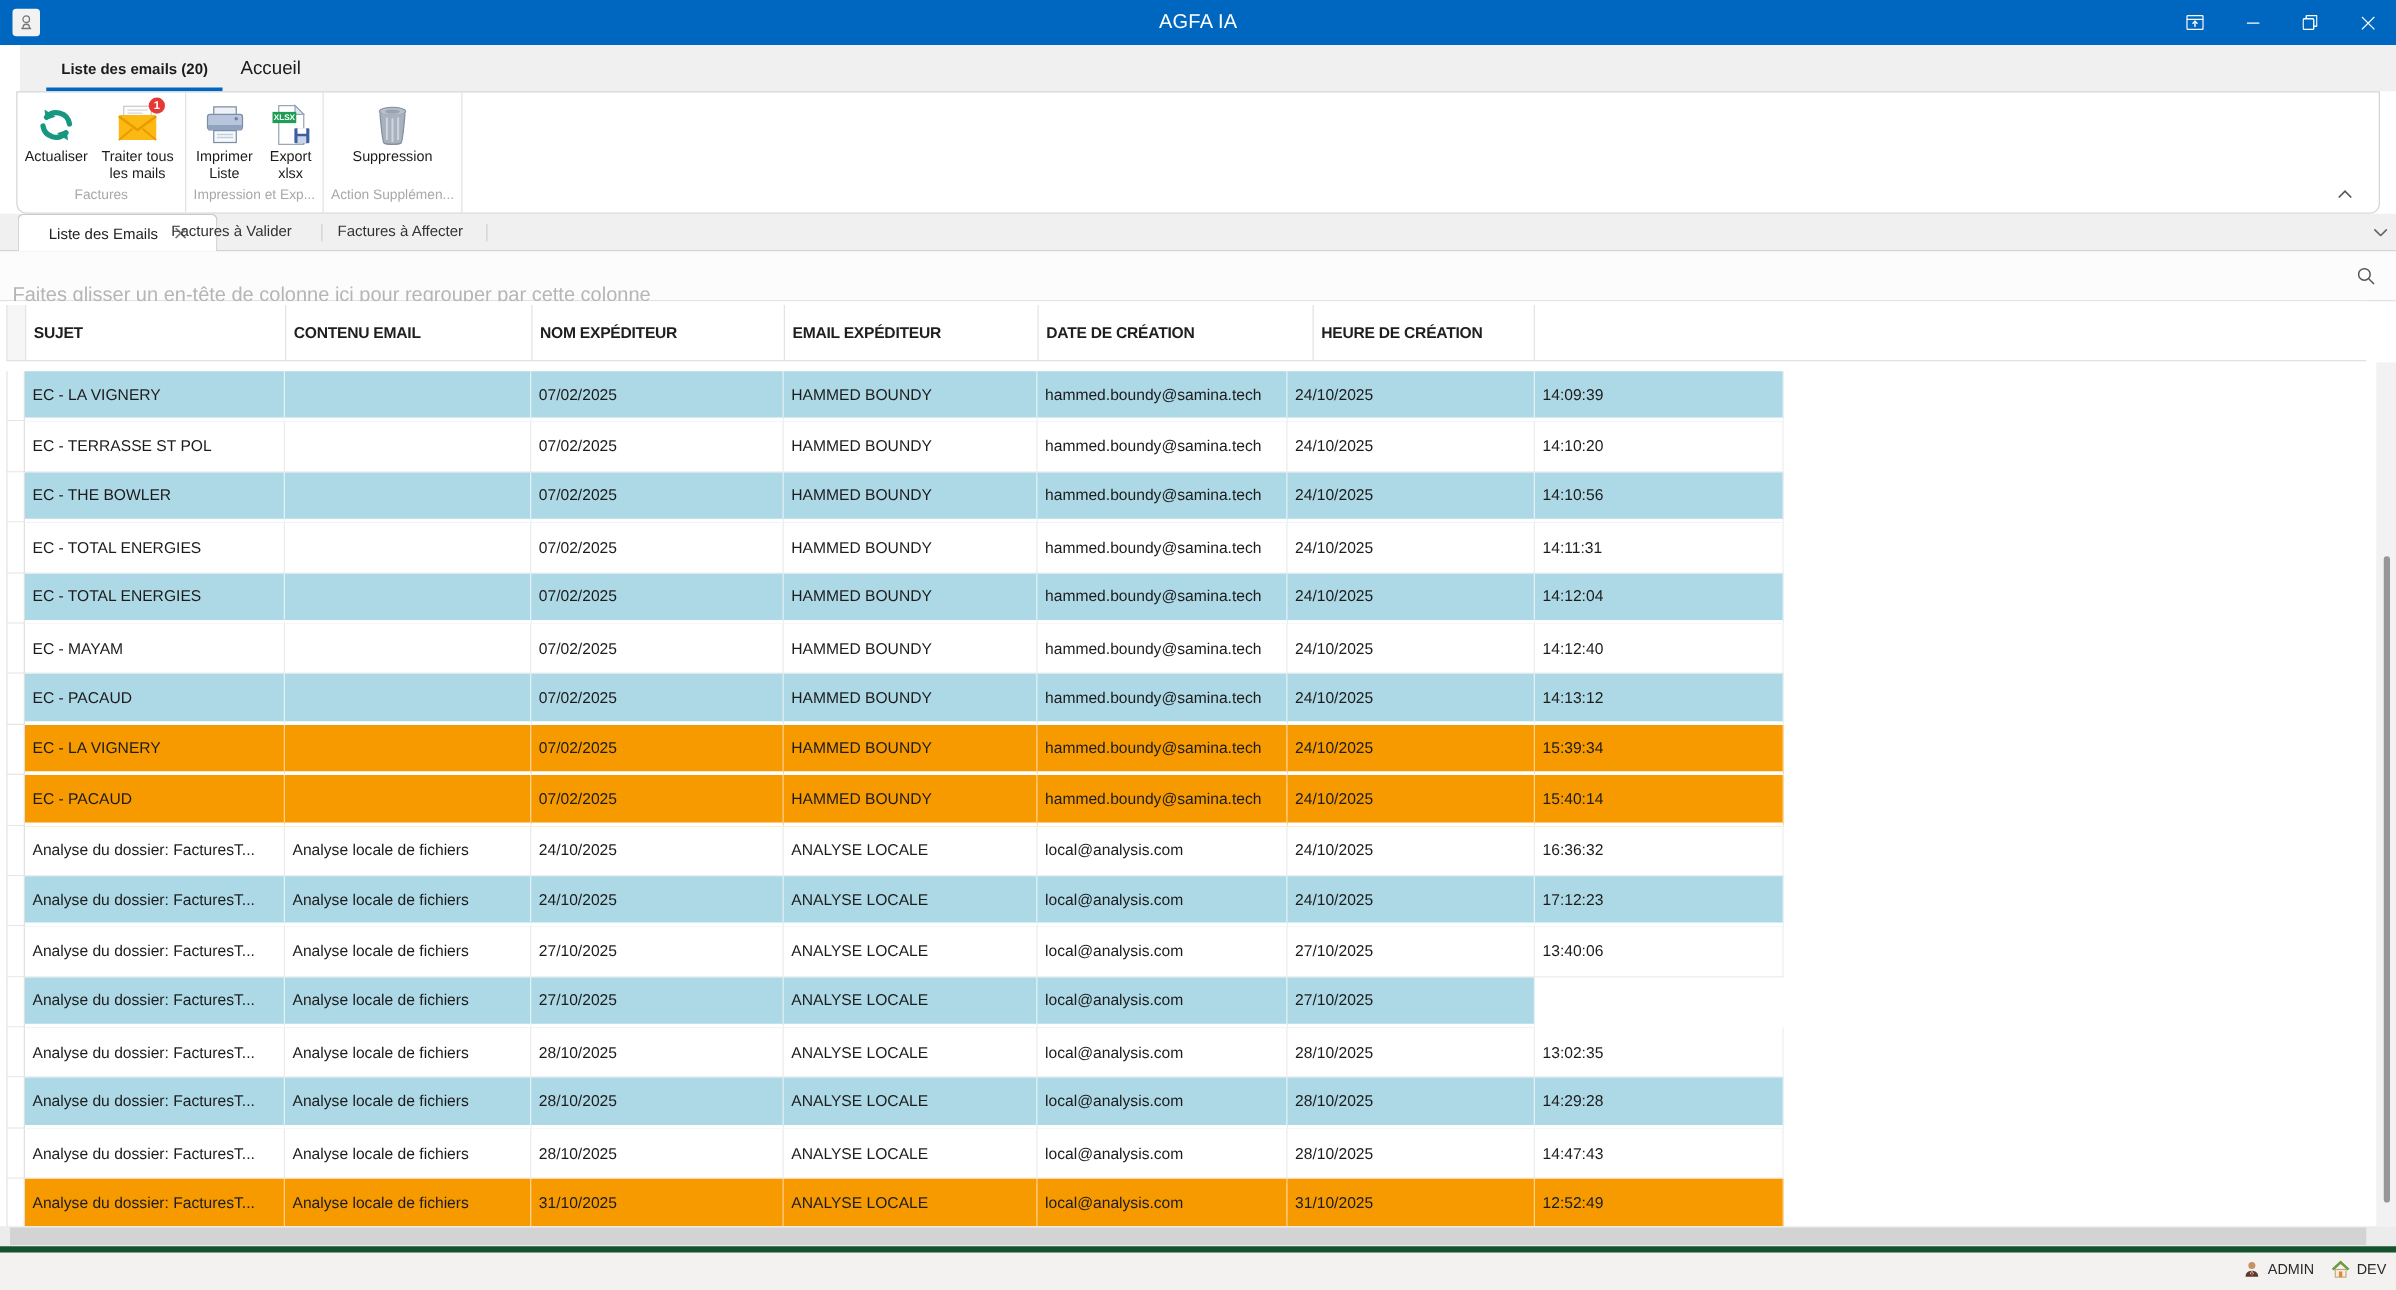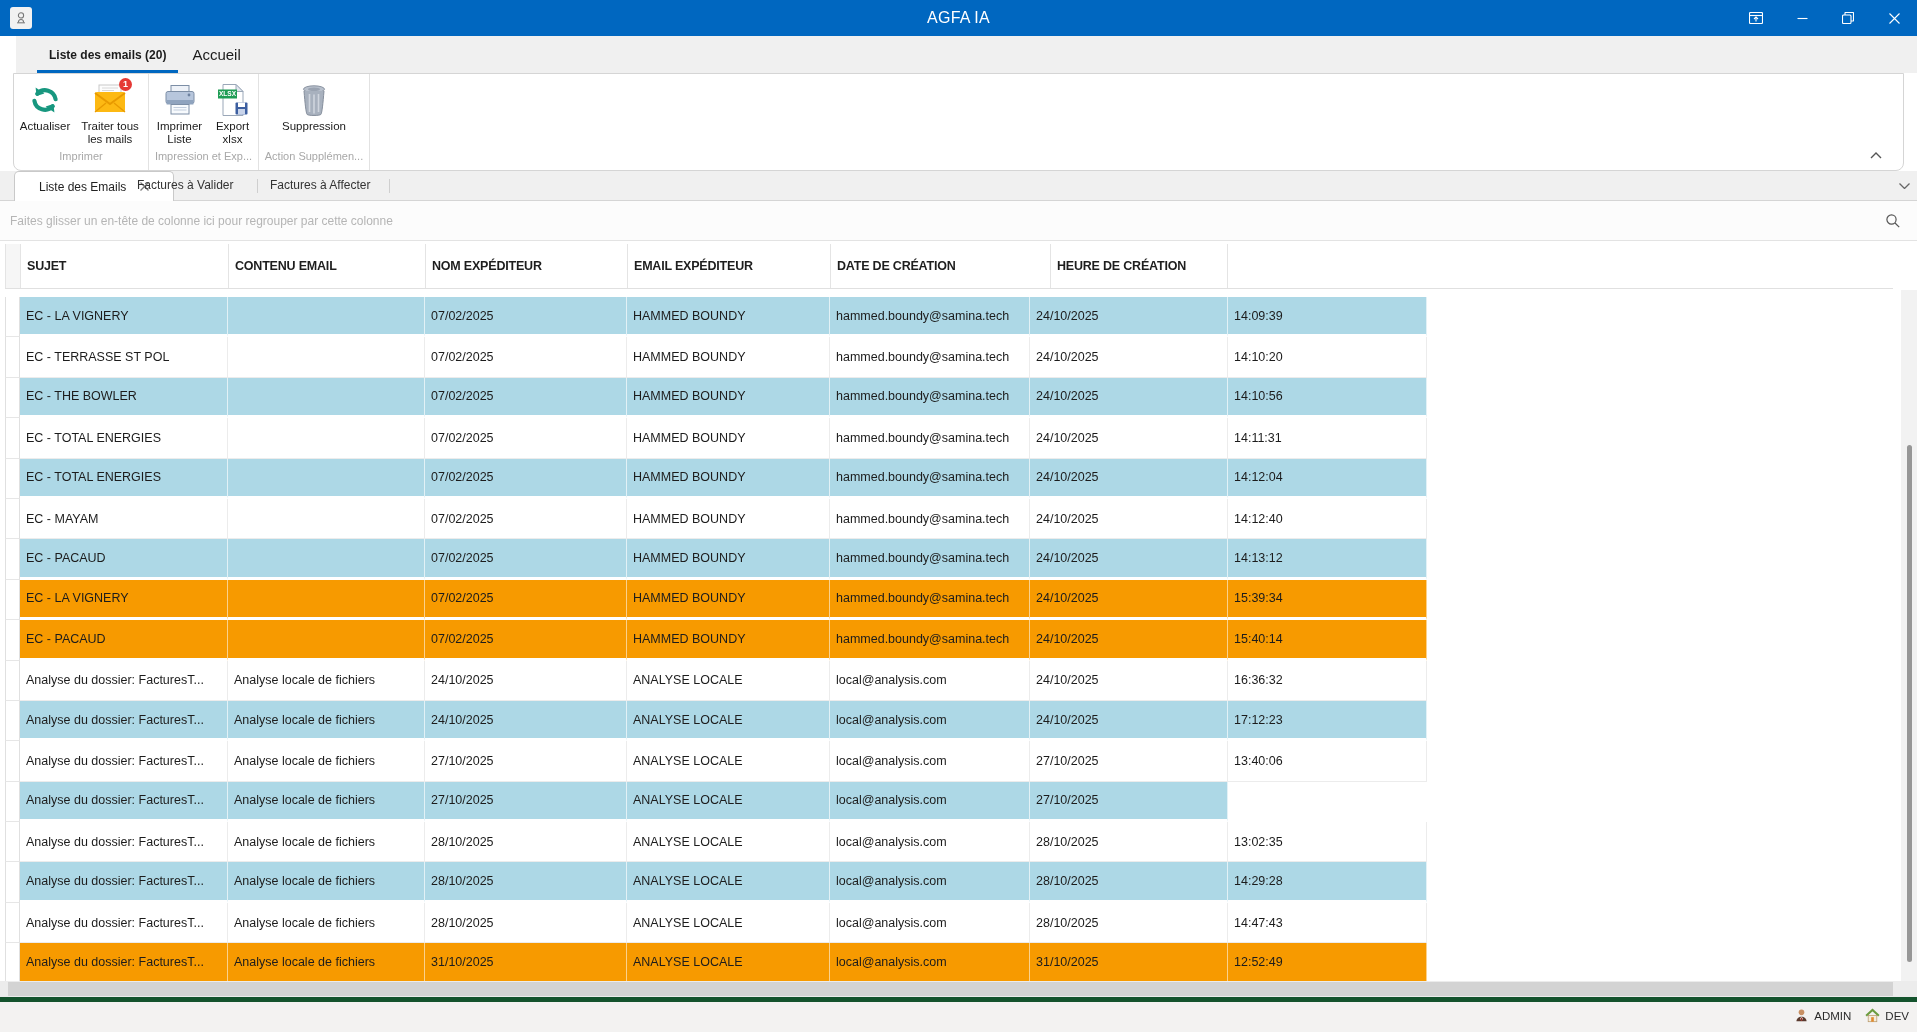--- a/index.html
+++ b/index.html
@@ -40,21 +40,21 @@
   .dtab-active { position:absolute; left:14px; top:0; height:30px; background:#fff; border:1px solid #c9c9c9; border-bottom:none; border-radius:5px 5px 0 0; display:flex; align-items:center; padding:0 24px; font-size:12px; color:#222; }
   .dtab-close { margin-left:14px; display:flex; align-items:center; }
   .dtab-close svg { stroke:#777; stroke-width:1.3; }
   .dtab { position:absolute; top:0; height:29px; line-height:29px; font-size:12px; color:#333; }
   .dtab-sep { position:absolute; top:8px; width:1px; height:14px; background:#cfcfcf; }
   .doc-chevron { position:absolute; right:4px; top:8px; width:18px; height:14px; display:flex; align-items:center; justify-content:center; }
   .doc-chevron svg { stroke:#666; fill:none; stroke-width:1.3; }
 
   
   .groupbar { position:absolute; left:0; top:200px; width:1917px; height:41px; background:#fcfcfc; border-top:1px solid #d5d5d5; border-bottom:1px solid #e3e3e3; }
-  .group-hint { position:absolute; left:10px; top:0; line-height:40px; font-size:12px; color:#b5b5b5; }
+  .group-hint { position:absolute; left:10px; top:16px; line-height:40px; font-size:16px; color:#b5b5b5; }
   .search-btn { position:absolute; right:14px; top:10px; width:20px; height:20px; display:flex; align-items:center; justify-content:center; }
   .search-btn svg { stroke:#555; fill:none; stroke-width:1.2; }
 
   
   :root { --gridcols: 15px 208px 197px 202px 203px 200px 198px 199px; }
   .header-band { position:absolute; left:5px; top:241px; width:1888px; height:48px; border-bottom:1px solid #e0e0e0; background:#fff; }
   .hgrid { position:absolute; left:0; top:3px; bottom:0; width:1422px; display:grid; grid-template-columns:var(--gridcols); }
   .hcell { line-height:45px; font-size:12.5px; font-weight:700; letter-spacing:-0.2px; color:#1e1e1e; padding-left:6px; border-left:1px solid #e4e4e4; white-space:nowrap; overflow:hidden; }
   .hcell:last-child { border-right:1px solid #e4e4e4;margin-left:20px; }
   .hcell.ind { background:#f6f6f6; padding:0; }
@@ -146,21 +146,21 @@
               <path d="M10 6h16M10 8.5h12" stroke="#d8d8d8" stroke-width="1"></path>
               <rect x="3" y="10" width="30" height="20" rx="2" fill="#FDB913"></rect>
               <path d="M3 11l15 11 15-11" fill="none" stroke="#E89A00" stroke-width="2"></path>
               <path d="M3 30l11-9M33 30l-11-9" stroke="#E89A00" stroke-width="1.4"></path>
             </svg>
             <span class="mail-badge">1</span>
           </div>
           <div class="lbl">Traiter tous les mails</div>
         </div>
       </div>
-      <div class="caption">Imprimer</div>
+      <div class="caption">Factures</div>
     </div>
 
     <div class="rgroup" style="width:110px">
       <div class="btnrow">
         <div class="rbtn" style="width:58px">
           <div class="ric">
             <svg viewBox="0 0 36 36">
               <rect x="9" y="3.5" width="18" height="7" fill="#Eef2f8" stroke="#7C8EA6"></rect>
               <rect x="4" y="9.5" width="28" height="12" rx="2" fill="#B7C6DC" stroke="#7C8EA6"></rect>
               <rect x="4.6" y="18" width="26.8" height="4.5" fill="#8FA3BE"></rect>

